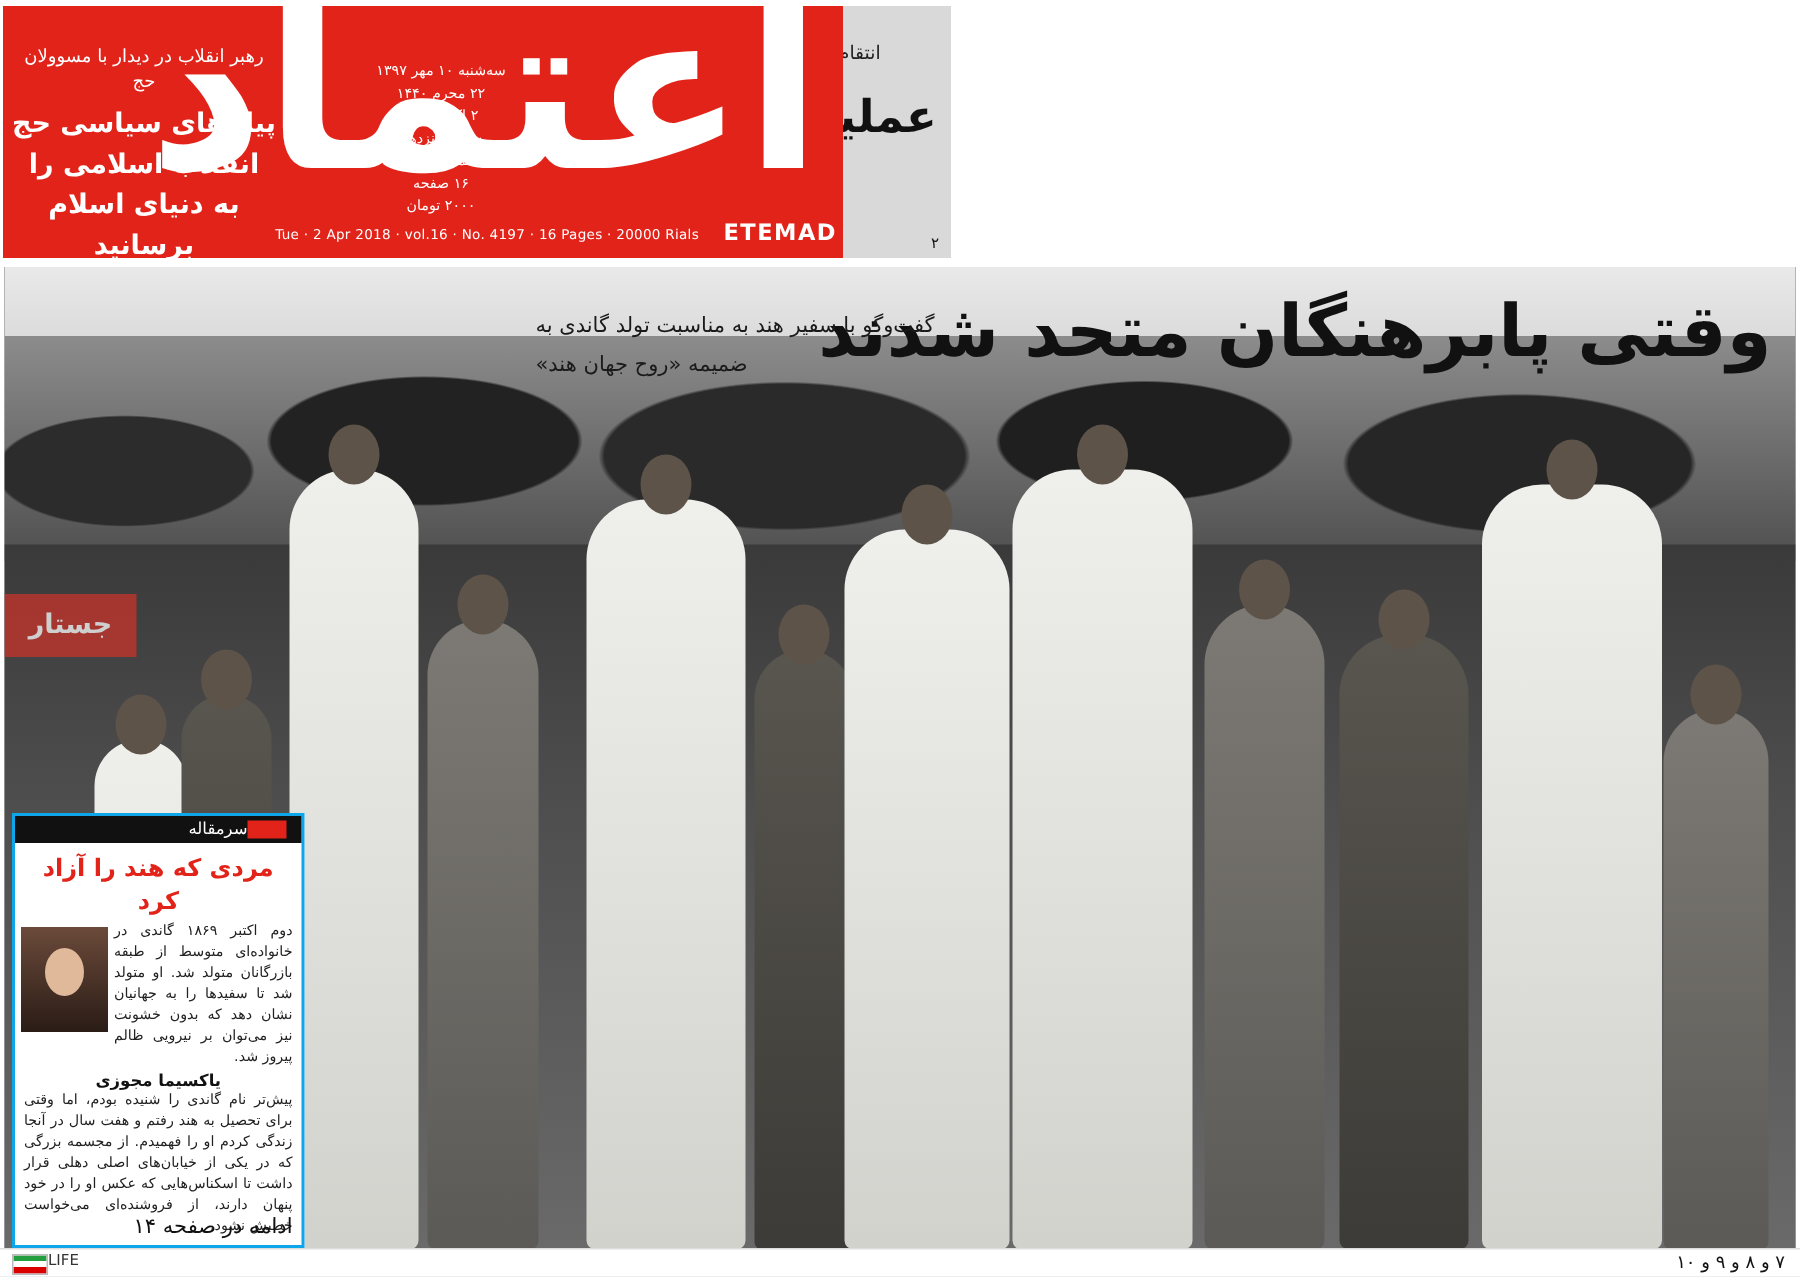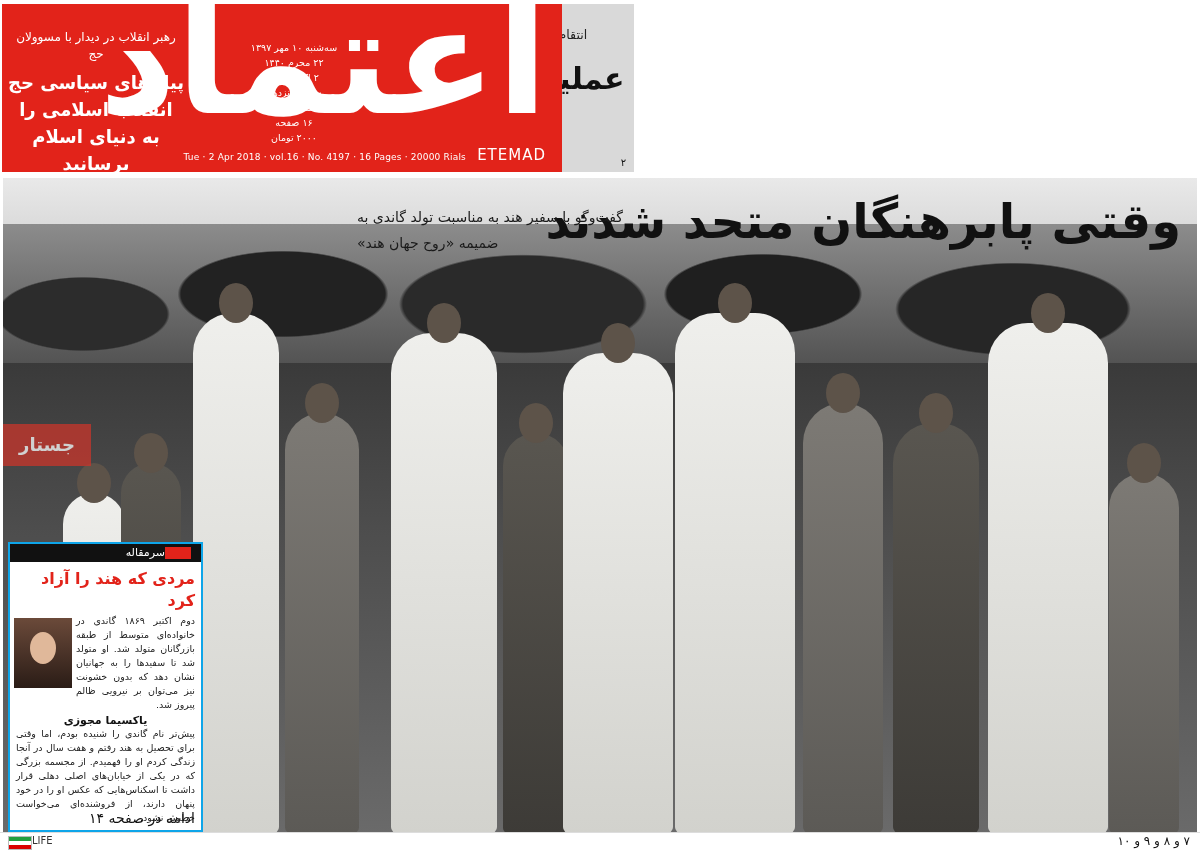--- a/index.html
+++ b/index.html
@@ -51,24 +51,24 @@
     font-size: 150px;
     font-weight: bold;
     color: #fff;
     line-height: 1;
     letter-spacing: -6px;
     font-family: "DejaVu Sans", sans-serif;
   }
   .masthead .etemad-latin {
     position: absolute;
     bottom: 8px;
-    right: 16px;
+    right: 4px;
     font-size: 15px;
     letter-spacing: 1px;
-    font-weight: normal;
+    font-weight: bold;
   }
   .masthead .issue-latin {
     position: absolute;
     bottom: 10px;
     right: 96px;
     font-size: 9px;
     letter-spacing: 0.2px;
     color: #fff;
     white-space: nowrap;
     direction: ltr;
@@ -295,21 +295,20 @@
     left: 0;
     width: 88px;
     height: 42px;
     background: #c9352b;
     opacity: 0.75;
     color: #fff;
     font-size: 18px;
     font-weight: bold;
     text-align: center;
     line-height: 42px;
-    margin-top: 28px;
   }
 
   
   .editorial {
     position: absolute;
     left: 8px;
     top: 542px;
     width: 195px;
     height: 290px;
     background: #fff;
@@ -330,21 +329,21 @@
     display: inline-block;
     width: 26px; height: 12px;
     background: #e2231a;
     vertical-align: middle;
     margin-right: 4px;
   }
   .editorial .title {
     font-size: 16px;
     font-weight: bold;
     color: #e2231a;
-    text-align: right;
+    text-align: center;
     padding: 6px 6px 2px 6px;
     line-height: 22px;
   }
   .editorial .photo {
     float: left;
     width: 58px;
     height: 70px;
     margin: 4px 4px 4px 4px;
     background: linear-gradient(#6b4a3a, #2a1c16);
     position: relative;

